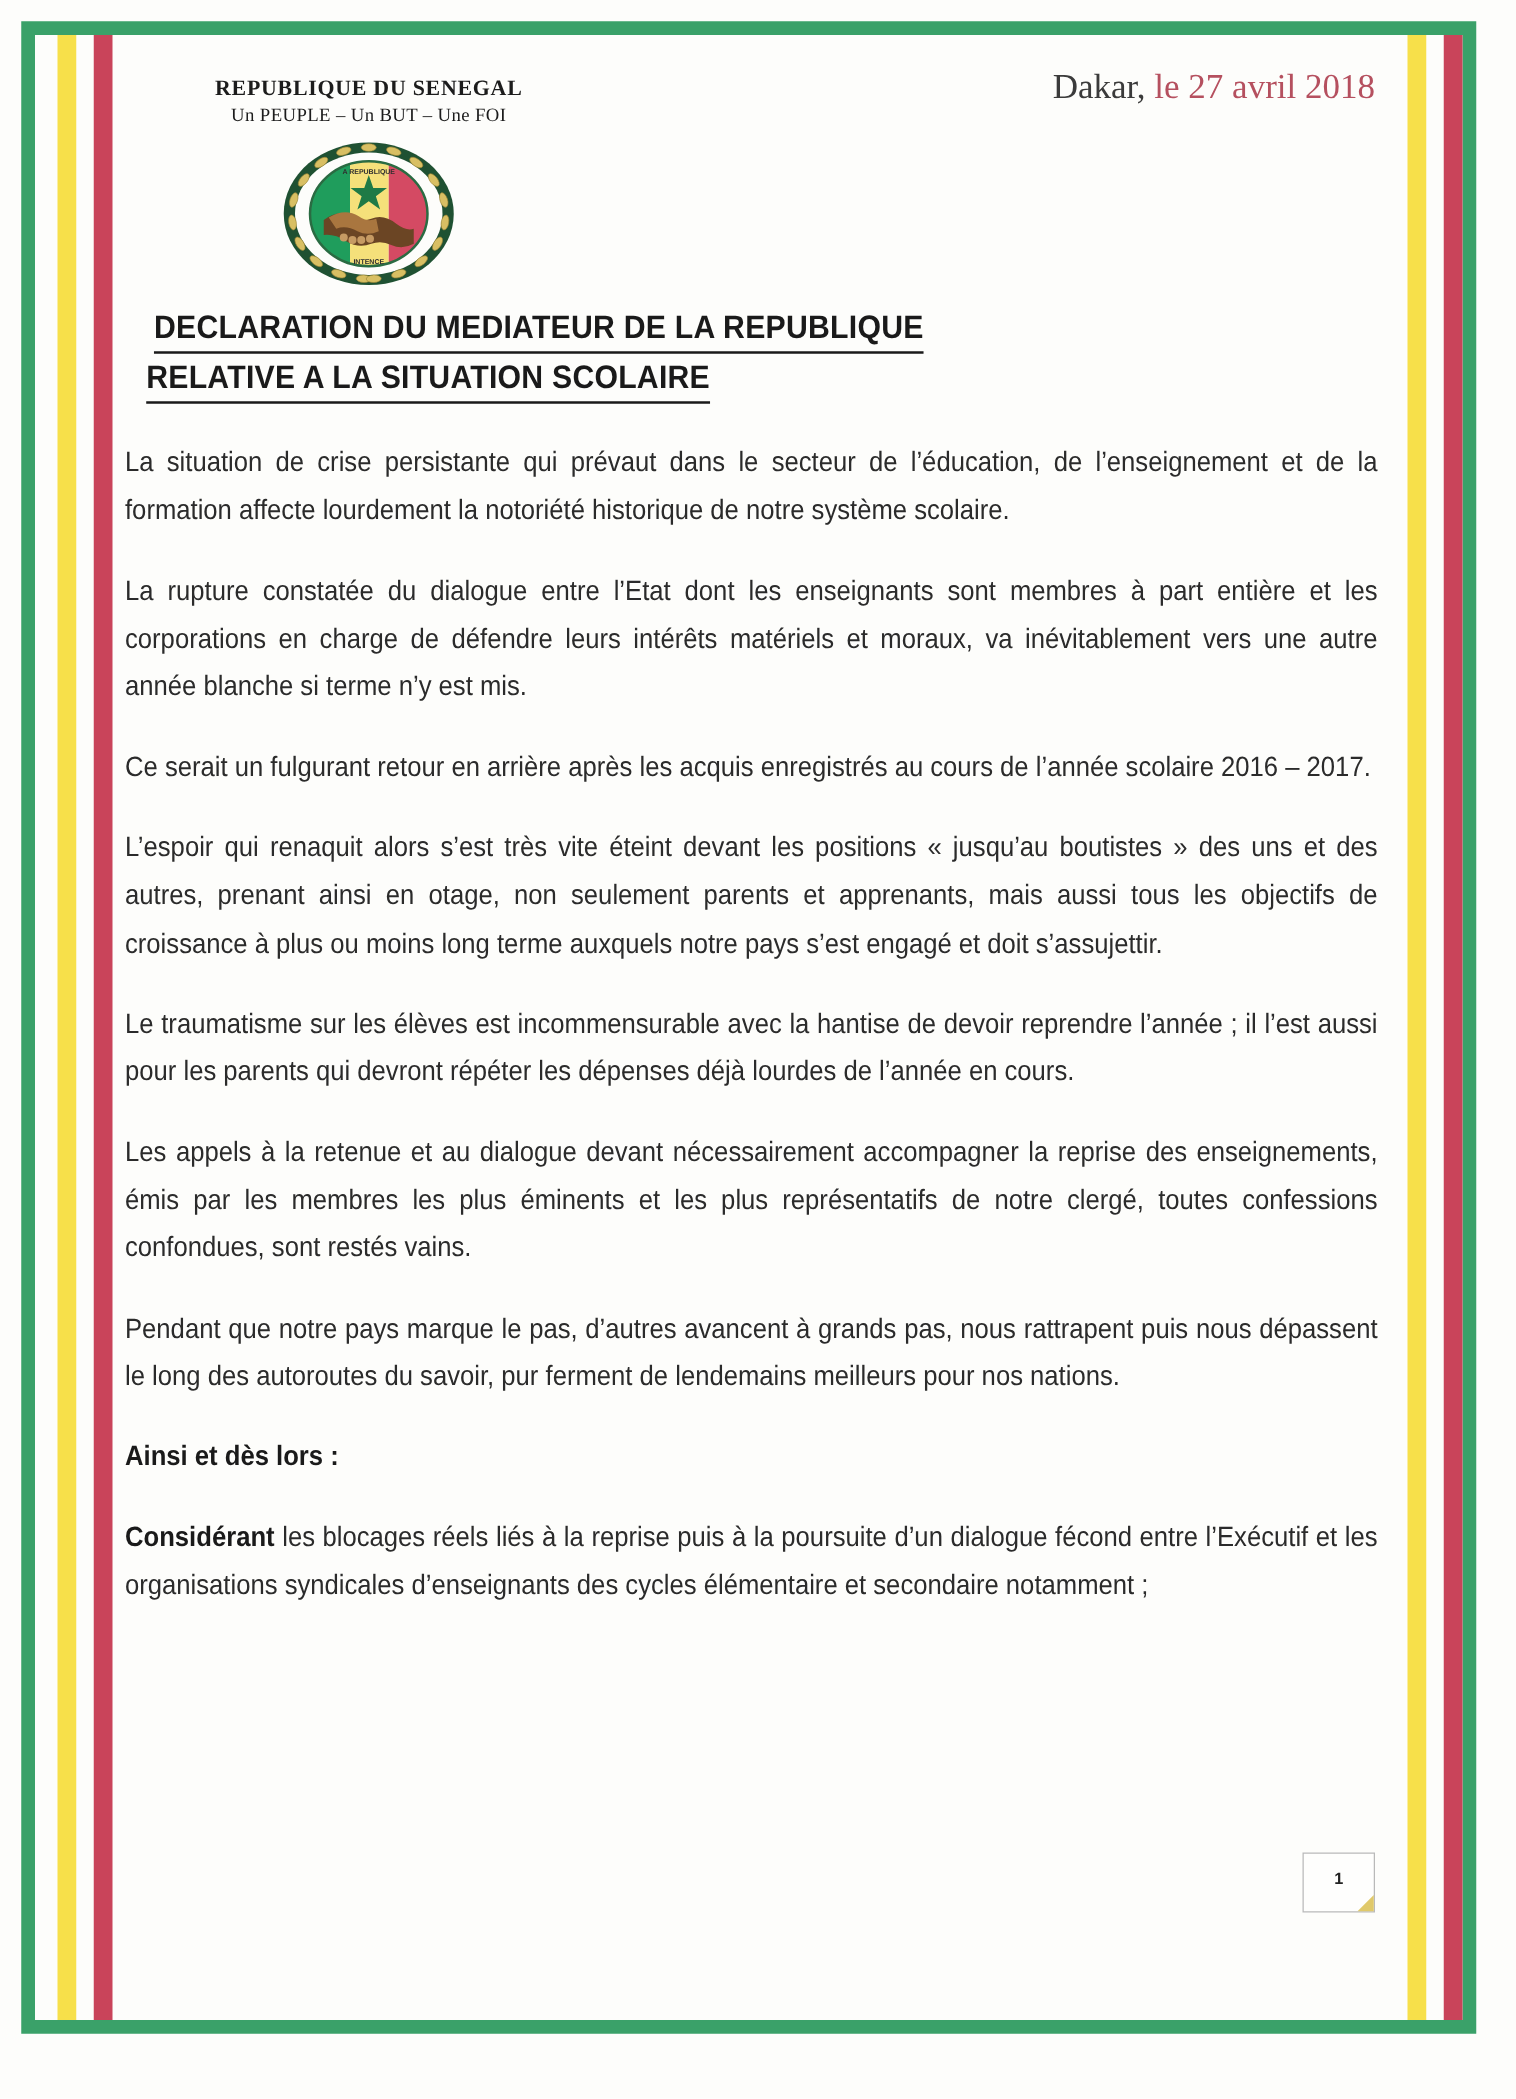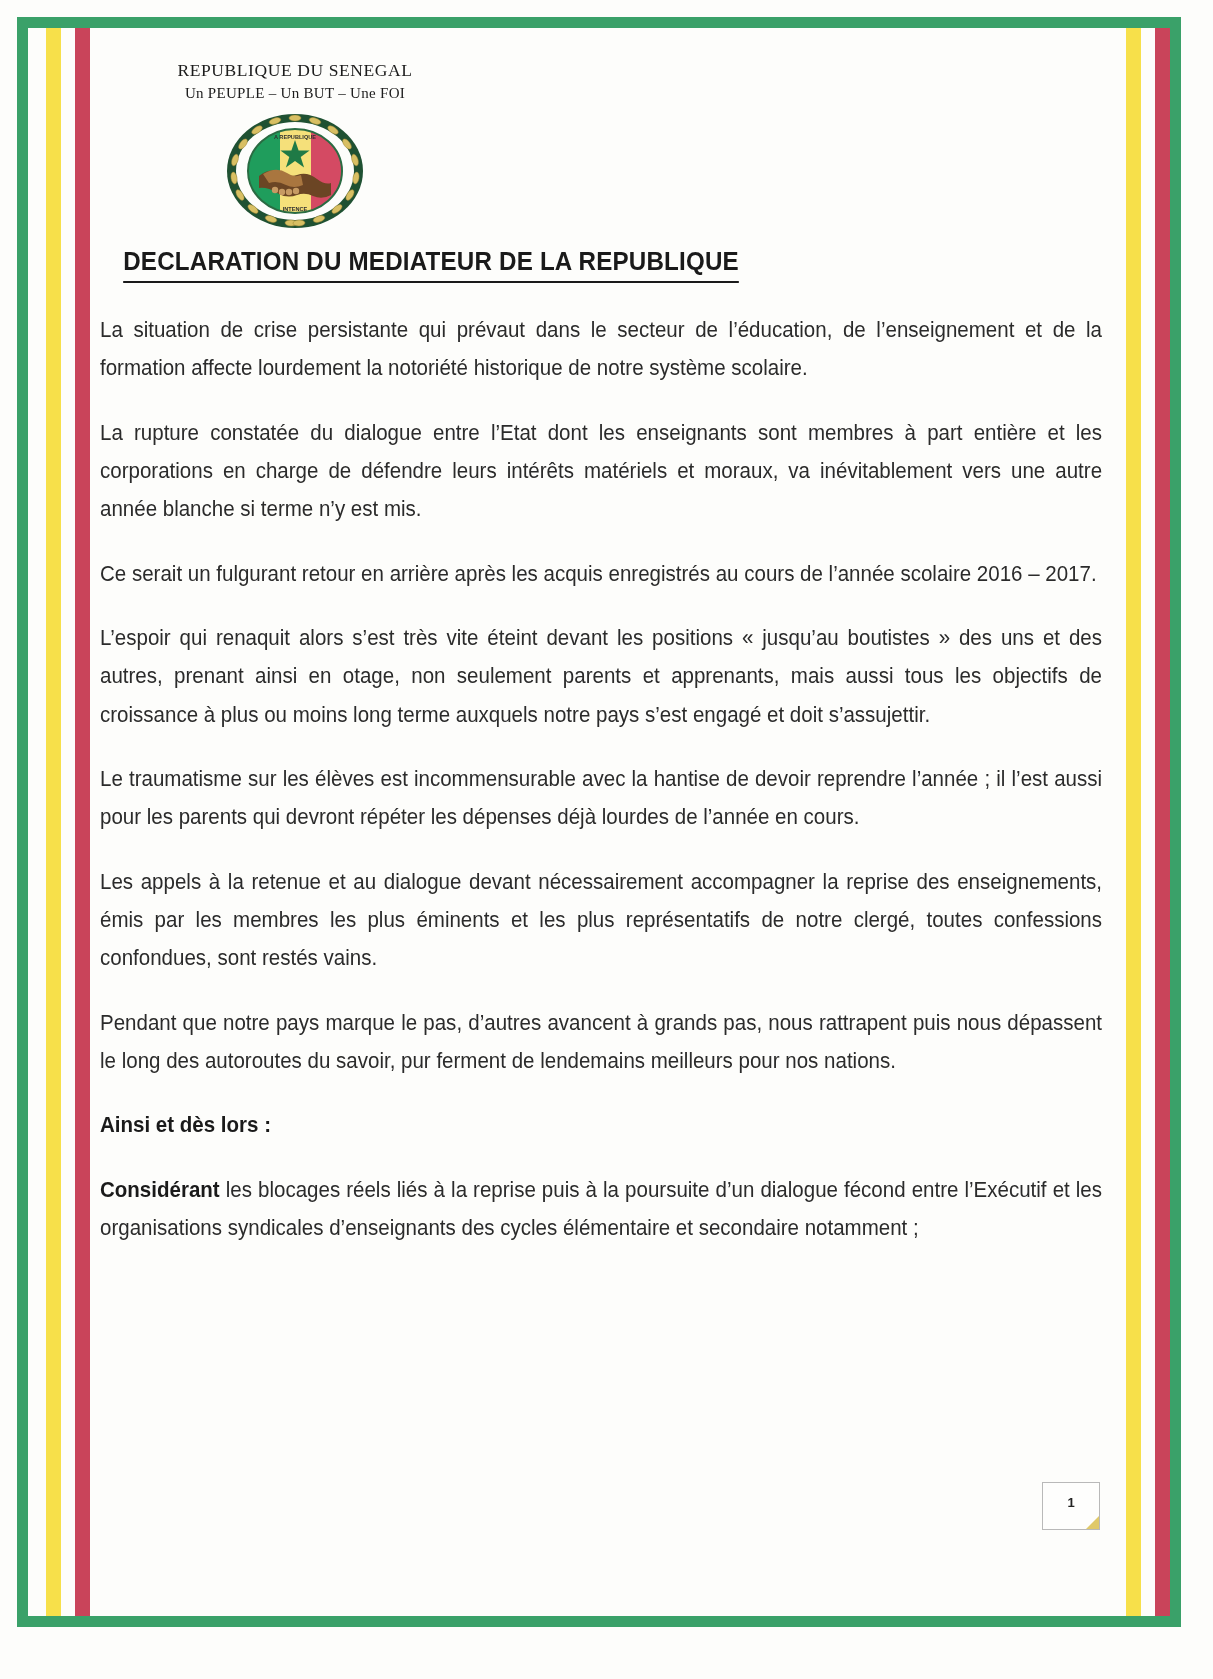--- a/index.html
+++ b/index.html
@@ -65,21 +65,21 @@
   }
   .emblem-block {
     position: absolute;
     left: 20px;
     top: 30px;
     width: 350px;
     text-align: center;
   }
   .country-line1 {
     font-family: "Liberation Serif", serif;
-    font-weight: normal;
+    font-weight: bold;
     font-size: 17.5px;
     letter-spacing: 0.6px;
     color: #1c1c1c;
     white-space: nowrap;
   }
   .country-line2 {
     font-family: "Liberation Serif", serif;
     font-weight: normal;
     font-size: 15px;
     letter-spacing: 0.3px;
@@ -240,24 +240,28 @@
             <circle cx="87" cy="79" r="3.2" fill="#c69a63"></circle>
           </g>
 
           <g fill="#2f2f2f" font-size="5.6" font-family="Liberation Sans, sans-serif" font-weight="bold">
             <text x="86" y="27" text-anchor="middle" transform="rotate(0 86 27)">A REPUBLIQUE</text>
             <text x="86" y="99" text-anchor="middle">INTENCE</text>
           </g>
         </svg>
       </div>
 
+      <div class="date-block">
+        <span class="date-city">Dakar,</span><span class="date-rest"> le 27 avril 2018</span>
+      </div>
     </div>
 
     <div class="doc-title">
       <div><span class="tline">DECLARATION DU MEDIATEUR DE LA REPUBLIQUE</span></div>
+      <div><span class="tline">RELATIVE A LA SITUATION SCOLAIRE</span></div>
     </div>
 
     <div class="body-text">
       <p>La situation de crise persistante qui prévaut dans le secteur de l’éducation, de l’enseignement et de la formation affecte lourdement la notoriété historique de notre système scolaire.</p>
       <p>La rupture constatée du dialogue entre l’Etat dont les enseignants sont membres à part entière et les corporations en charge de défendre leurs intérêts matériels et moraux, va inévitablement vers une autre année blanche si terme n’y est mis.</p>
       <p>Ce serait un fulgurant retour en arrière après les acquis enregistrés au cours de l’année scolaire 2016 – 2017.</p>
       <p>L’espoir qui renaquit alors s’est très vite éteint devant les positions « jusqu’au boutistes » des uns et des autres, prenant ainsi en otage, non seulement parents et apprenants, mais aussi tous les objectifs de croissance à plus ou moins long terme auxquels notre pays s’est engagé et doit s’assujettir.</p>
       <p>Le traumatisme sur les élèves est incommensurable avec la hantise de devoir reprendre l’année ; il l’est aussi pour les parents qui devront répéter les dépenses déjà lourdes de l’année en cours.</p>
       <p>Les appels à la retenue et au dialogue devant nécessairement accompagner la reprise des enseignements, émis par les membres les plus éminents et les plus représentatifs de notre clergé, toutes confessions confondues, sont restés vains.</p>
       <p>Pendant que notre pays marque le pas, d’autres avancent à grands pas, nous rattrapent puis nous dépassent le long des autoroutes du savoir, pur ferment de lendemains meilleurs pour nos nations.</p>

